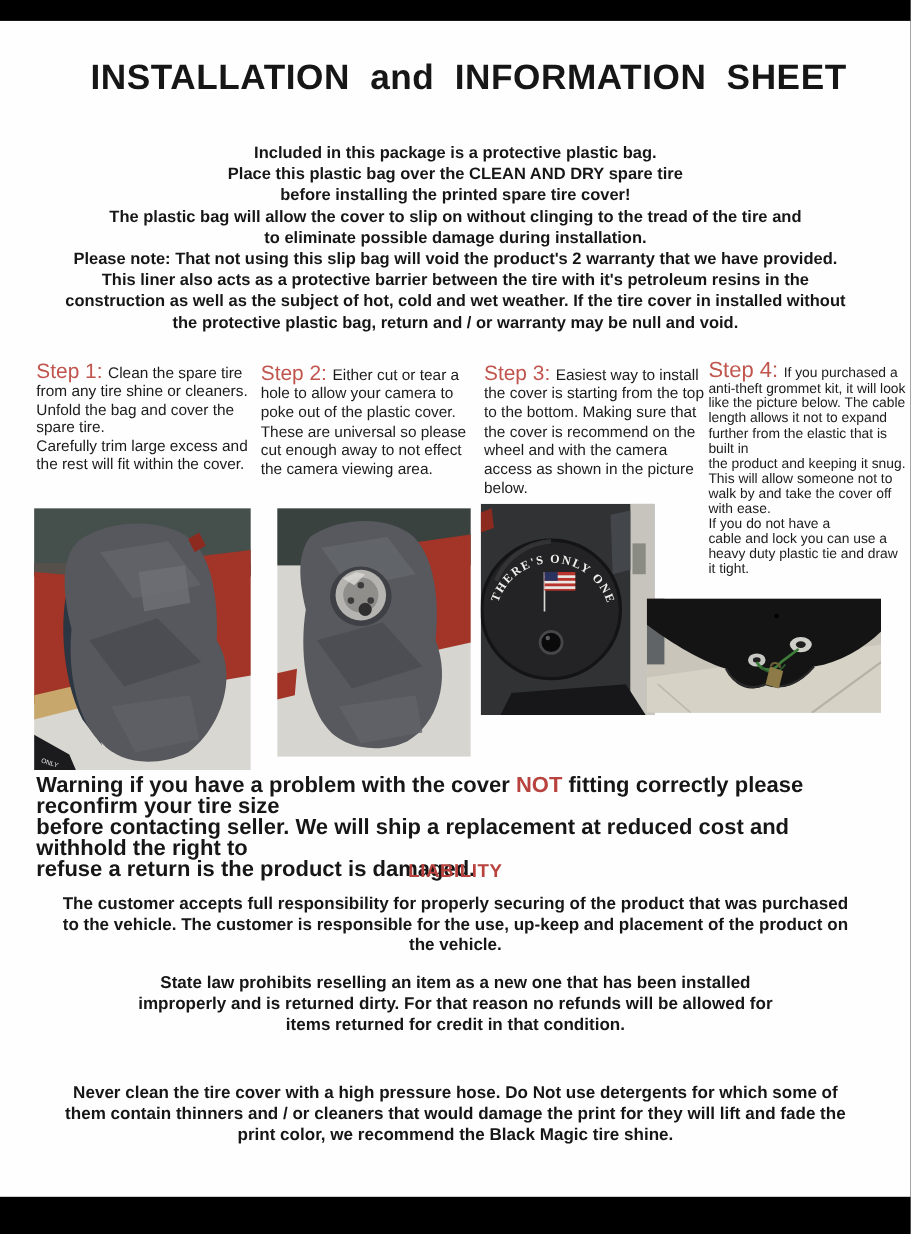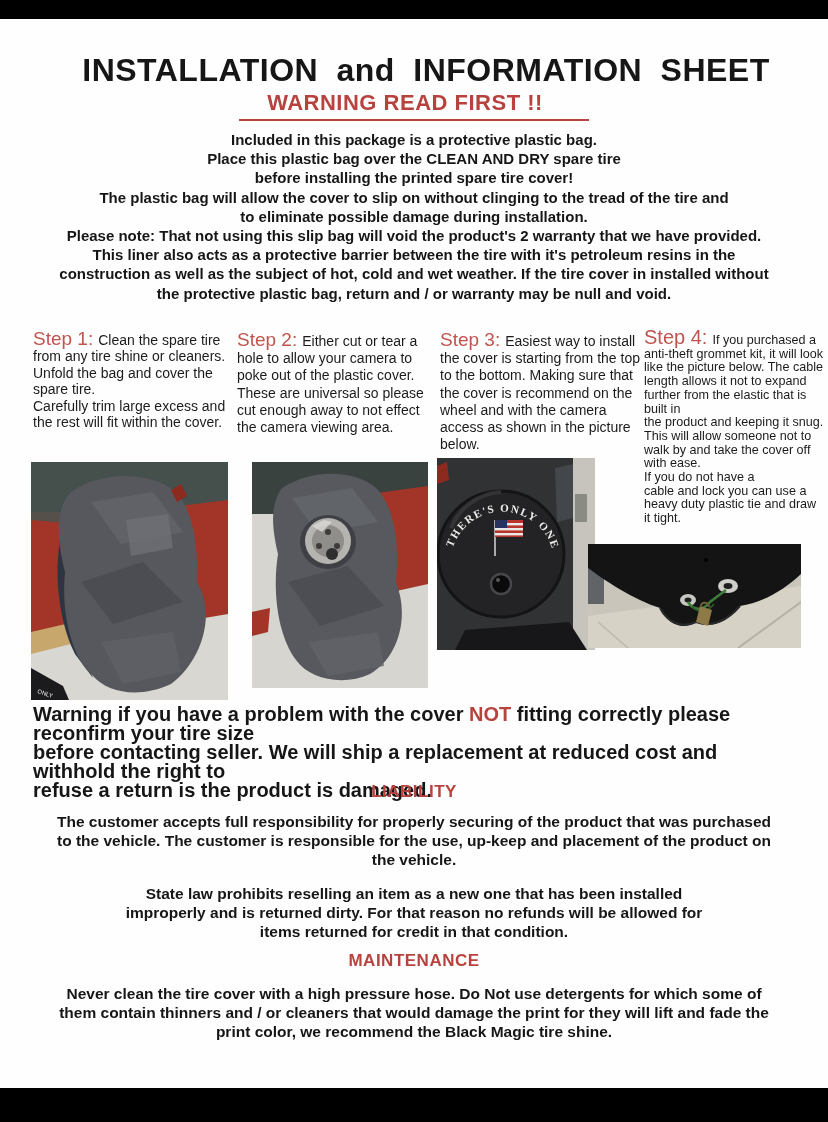--- a/index.html
+++ b/index.html
@@ -49,23 +49,20 @@
   #maintenance-p{top:984px;}
 </style>
 </head>
 <body>
 
 <div class="page">
   <div class="bar top"></div>
 
   <h1 class="title">INSTALLATION and INFORMATION SHEET</h1>
 
-  <div class="warn-head-wrap">
-    <span class="warn-head">WARNING READ FIRST !!</span>
-  </div>
 
   <div class="intro">Included in this package is a protective plastic bag.
 Place this plastic bag over the CLEAN AND DRY spare tire
 before installing the printed spare tire cover!
 The plastic bag will allow the cover to slip on without clinging to the tread of the tire and
 to eliminate possible damage during installation.
 Please note: That not using this slip bag will void the product's 2 warranty that we have provided.
 This liner also acts as a protective barrier between the tire with it's petroleum resins in the
 construction as well as the subject of hot, cold and wet weather.  If the tire cover in installed without
 the protective plastic bag, return and / or warranty may be null and void.</div>
@@ -191,19 +188,18 @@
   </div>
 
   <h2 class="sec-head" id="liability-head">LIABILITY</h2>
   <div class="center-par" id="liability-p1">The customer accepts full responsibility for properly securing of the product that was purchased
 to the vehicle.  The customer is responsible for the use, up-keep and placement of the product on
 the vehicle.</div>
   <div class="center-par" id="liability-p2">State law prohibits reselling an item as a new one that has been installed
 improperly and is returned dirty. For that reason no refunds will be allowed for
 items returned for credit in that condition.</div>
 
-  <h2 class="sec-head" id="maintenance-head">MAINTENANCE</h2>
   <div class="center-par" id="maintenance-p">Never clean the tire cover with a high pressure hose.  Do Not  use detergents for which some of
 them contain thinners and / or cleaners that would damage the print for they will lift and fade the
 print color, we recommend the Black Magic tire shine.</div>
 
   <div class="bar bottom"></div>
 </div>
 
 </body></html>

